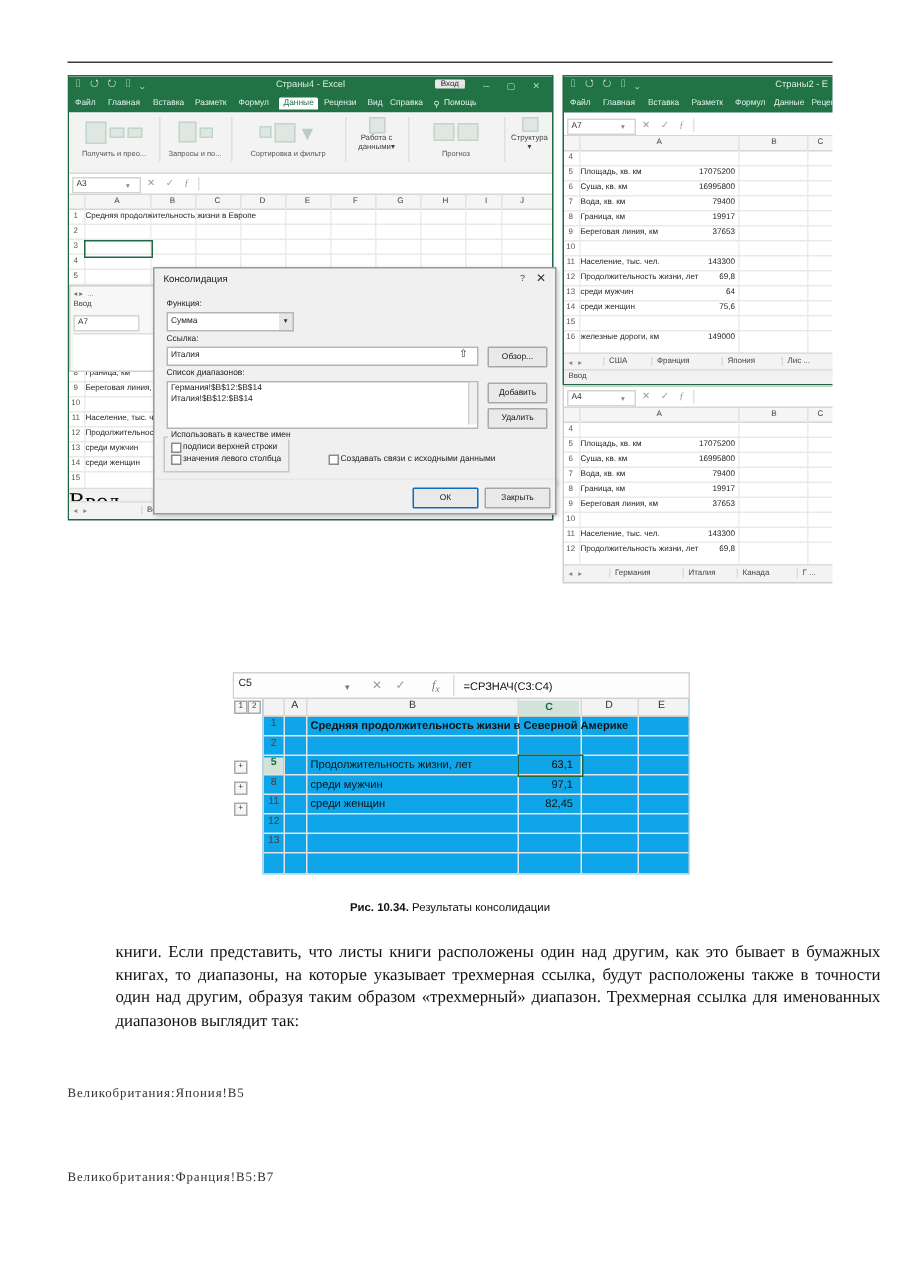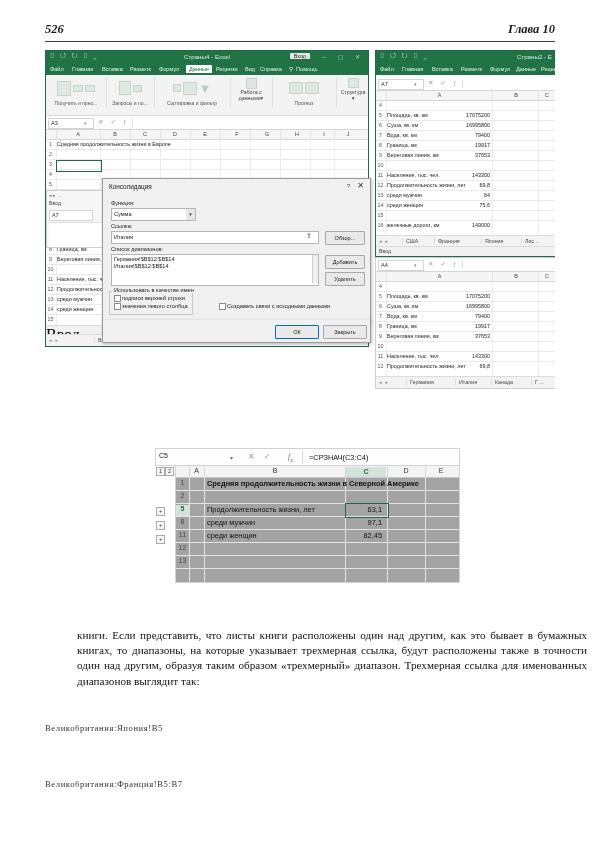--- a/index.html
+++ b/index.html
@@ -125,21 +125,21 @@
   .f34-fx{position:absolute;left:132px;top:3px;font-size:8px;color:#777;font-style:italic;
       font-family:"Liberation Serif",serif;}
   .f34-div{position:absolute;left:146px;top:1px;width:1px;height:14px;background:#dcdcdc;}
   .f34-formula{position:absolute;left:153px;top:3.5px;font-size:7.4px;color:#111;
       font-family:"Liberation Sans",sans-serif;}
 
   .f34-outline{position:absolute;left:0;top:18px;width:20px;bottom:0;}
   .f34-ob{position:absolute;width:7px;height:7px;border:1px solid #aaa;background:#f6f6f6;
       font-size:5.5px;line-height:6px;text-align:center;color:#333;
       font-family:"Liberation Sans",sans-serif;}
-  .f34-grid{position:absolute;left:20px;top:18px;right:0;bottom:0;background:#a3a3a3;
+  .f34-grid{position:absolute;left:20px;top:18px;right:0;bottom:0;background:#0ea5e9;
       border:1px solid #d2d2d2;border-top:none;}
   .f34-colhdr{position:absolute;left:0;right:0;top:0;height:11px;background:#f3f3f3;
       border-bottom:1px solid #c9c9c9;}
   .f34-colhdr .c{position:absolute;top:1px;text-align:center;font-size:7px;color:#333;
       font-family:"Liberation Sans",sans-serif;}
   .f34-colhdr .c.sel{background:#d3e3d9;color:#1b6a44;font-weight:bold;}
   .f34-colhdr .v{position:absolute;top:0;width:1px;height:11px;background:#d8d8d8;}
   .f34-rh{position:absolute;left:0;width:13px;text-align:center;font-size:7px;color:#444;
       font-family:"Liberation Sans",sans-serif;}
   .f34-rh.sel{background:#d3e3d9;color:#1b6a44;font-weight:bold;}
@@ -159,24 +159,20 @@
       font-size:8.6px;color:#333;letter-spacing:.6px;}
   .mixed{position:absolute;left:45px;width:510px;font-family:"Liberation Serif",serif;
       font-size:11.2px;line-height:15.8px;color:#111;text-align:justify;}
   .mixed .sm{font-size:8.6px;letter-spacing:.4px;color:#333;}
 </style>
 </head>
 <body>
 
 <div class="page">
 
-  <div class="runhead">
-    <span class="folio">526</span>
-    <span class="chap">Глава 10</span>
-  </div>
   <div class="runrule"></div>
 
   <div class="fig33 blur">
 
     <div class="xl" style="left:0;top:0;width:322px;height:295px;border:1px solid #1d6b43;">
 
       <div class="xl-title">
         <span class="qat">⌷ ↺ ↻ ⌷ ⌄</span>
         <span class="docname">Страны4 - Excel</span>
         <span class="signin">Вход</span>
@@ -617,20 +613,24 @@
       <span class="f34-rl" style="top:76px"></span>
       <span class="f34-rh" style="top:78px">12</span>
       <span class="f34-rl" style="top:89px"></span>
       <span class="f34-rh" style="top:91px">13</span>
       <span class="f34-rl" style="top:102px"></span>
 
       <div class="f34-selbox" style="left:169px;top:37px;width:42px;height:13px;"></div>
     </div>
   </div>
 
+  <div class="caption" style="top:600px;">
+    <b>Рис. 10.34.</b>
+    <span>Результаты консолидации</span>
+  </div>
 
   <div class="para" style="top:628px;">книги. Если представить, что листы книги расположены один над другим, как это бывает в бумажных книгах, то диапазоны, на которые указывает трехмерная ссылка, будут расположены также в точности один над другим, образуя таким образом «трехмерный» диапазон. Трехмерная ссылка для именованных диапазонов выглядит так:</div>
 
   <div class="code" style="top:698px;margin-top:25px;">Великобритания:Япония!B5</div>
 
 
 
   <div class="code" style="top:779px;">Великобритания:Франция!B5:B7</div>
 
 </div>

